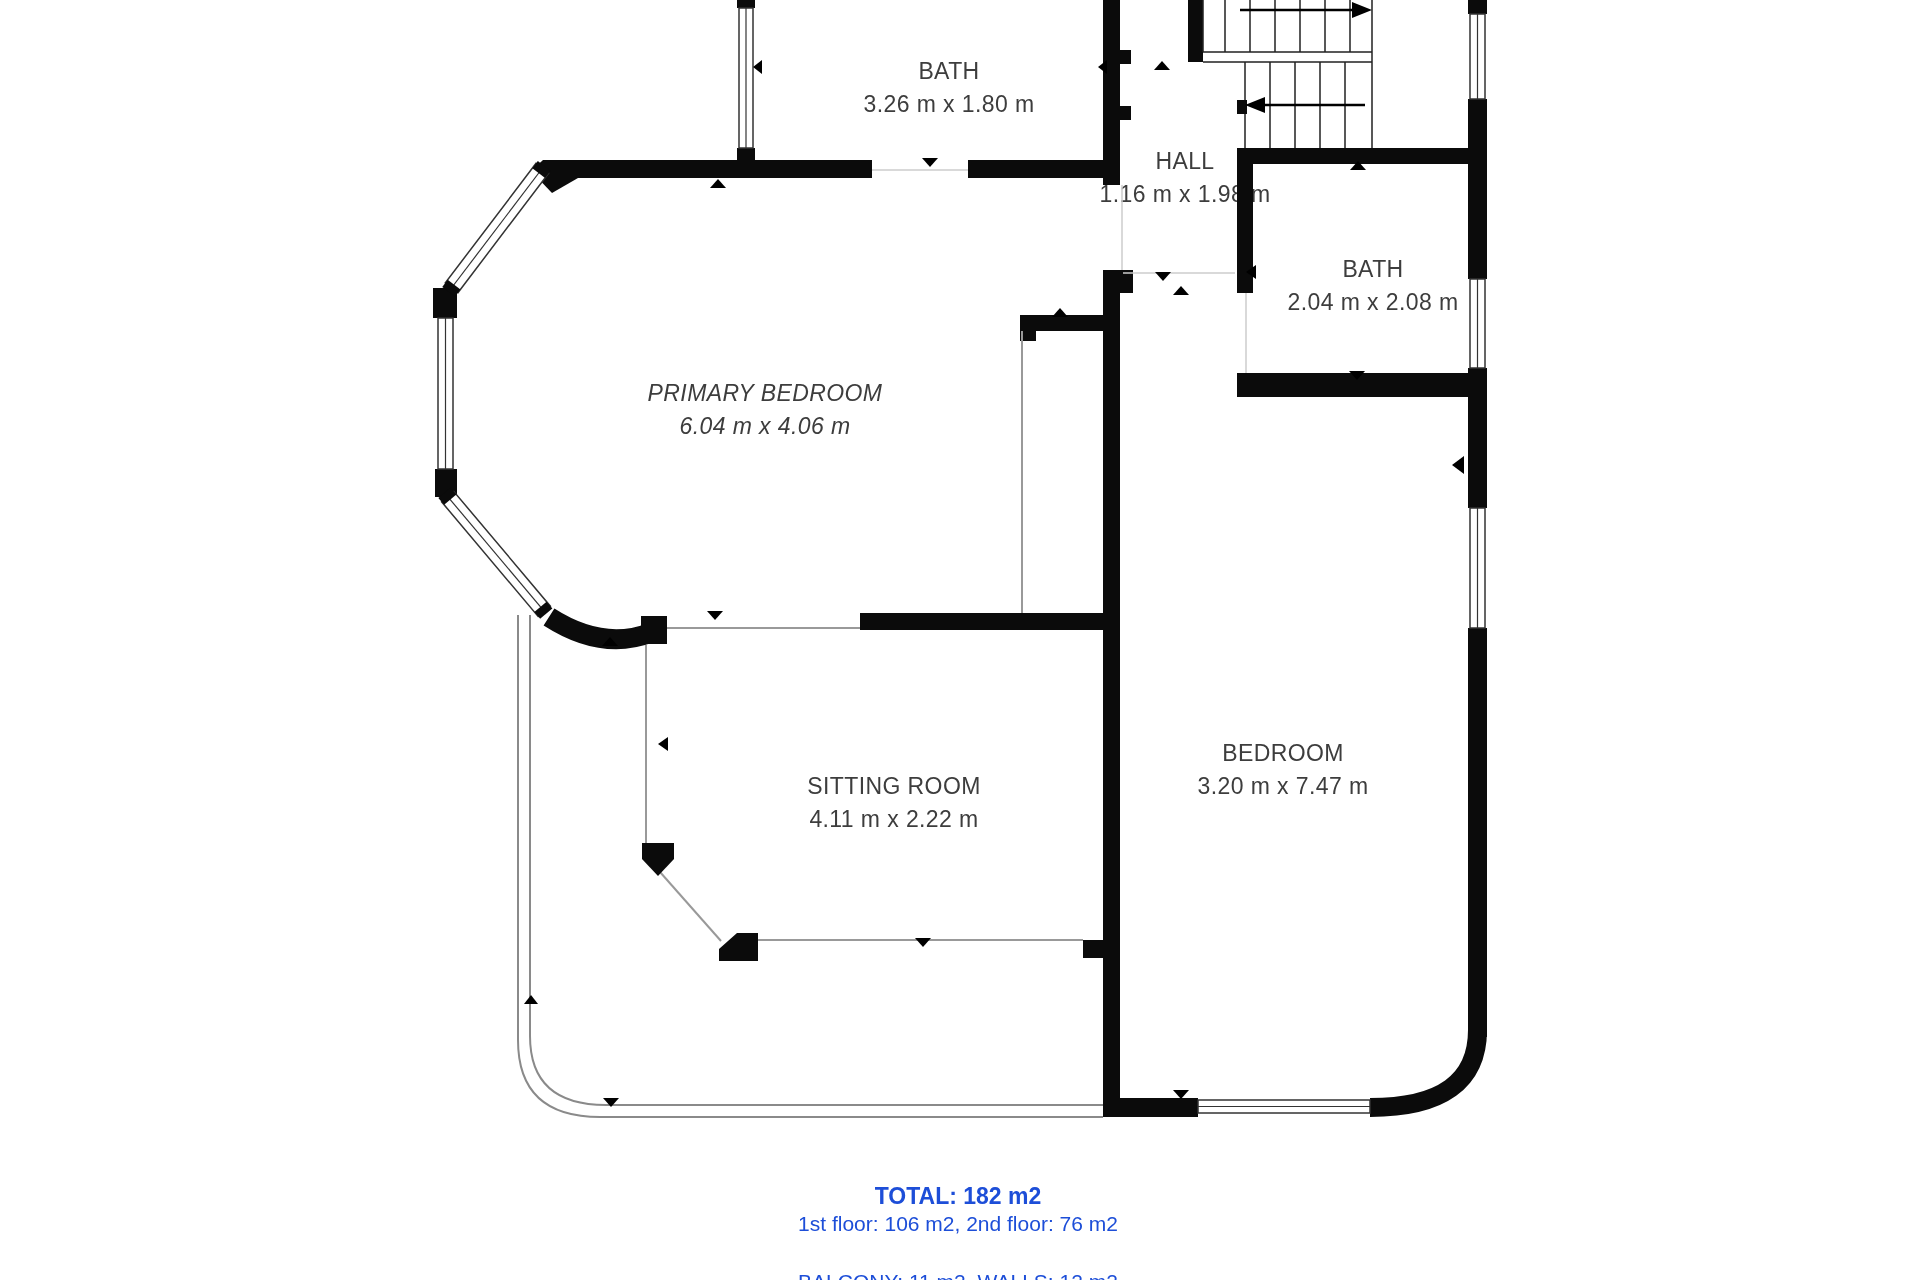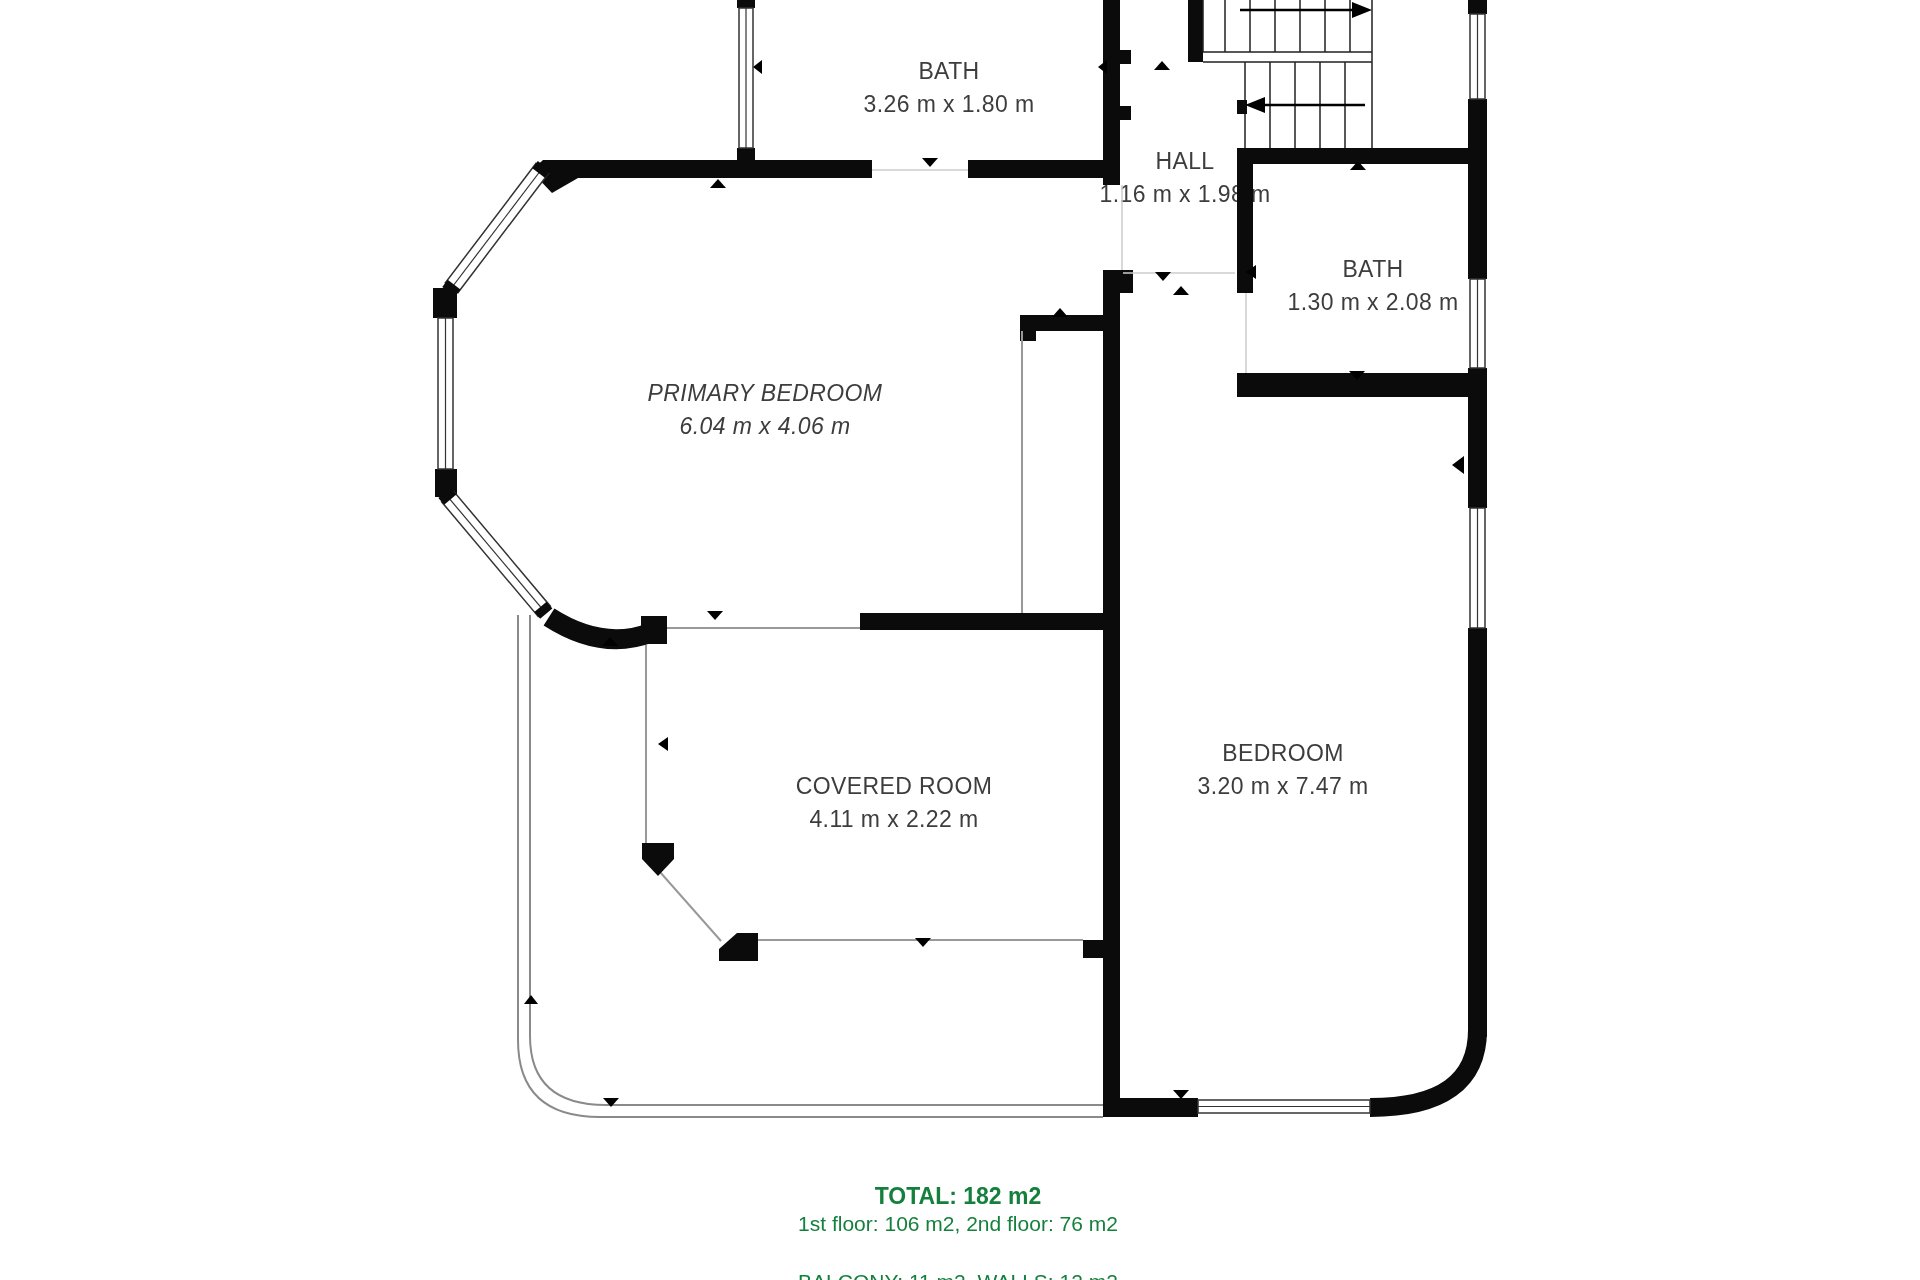--- a/index.html
+++ b/index.html
@@ -3,21 +3,21 @@
 <meta charset="utf-8">
 <style>
   html,body{margin:0;padding:0;background:#fff;width:1920px;height:1280px;overflow:hidden;}
   #stage{position:relative;width:1920px;height:1280px;background:#ffffff;font-family:"Liberation Sans","DejaVu Sans",sans-serif;}
   .labels{position:absolute;inset:0;z-index:1;}
   .plan-svg{position:absolute;inset:0;z-index:2;pointer-events:none;}
   .room-label{position:absolute;transform:translate(-50%,-50%);text-align:center;color:#3d3d3d;
     font-size:23px;line-height:33px;white-space:nowrap;letter-spacing:.4px;}
   .room-label .rname{display:block;}
   .room-label .rdims{display:block;}
-  .summary{position:absolute;transform:translate(-50%,-50%);text-align:left;white-space:nowrap;color:#15803d;}
+  .summary{position:absolute;transform:translate(-50%,-50%);text-align:left;white-space:nowrap;color:#1d4ed8;}
   .sum-total{font-weight:bold;font-size:23px;}
   .sum-line{font-size:21px;}
 </style>
 </head>
 <body>
 
 <div id="stage">
 
   <div class="labels">
 
@@ -26,30 +26,30 @@
       <span class="rdims">3.26 m x 1.80 m</span>
     </div>
 
     <div class="room-label" style="left:1185px;top:178px;">
       <span class="rname">HALL</span>
       <span class="rdims">1.16 m x 1.98 m</span>
     </div>
 
     <div class="room-label" style="left:1373px;top:286px;">
       <span class="rname">BATH</span>
-      <span class="rdims">1.30 m x 2.08 m</span>
+      <span class="rdims">2.04 m x 2.08 m</span>
     </div>
 
     <div class="room-label" style="left:765px;top:410px;font-style:italic;">
       <span class="rname">PRIMARY BEDROOM</span>
       <span class="rdims">6.04 m x 4.06 m</span>
     </div>
 
     <div class="room-label" style="left:894px;top:803px;">
-      <span class="rname">COVERED ROOM</span>
+      <span class="rname">SITTING ROOM</span>
       <span class="rdims">4.11 m x 2.22 m</span>
     </div>
 
     <div class="room-label" style="left:1283px;top:770px;">
       <span class="rname">BEDROOM</span>
       <span class="rdims">3.20 m x 7.47 m</span>
     </div>
 
 
     <div class="summary sum-total" style="left:958px;top:1196px;">TOTAL: 182 m2</div>

